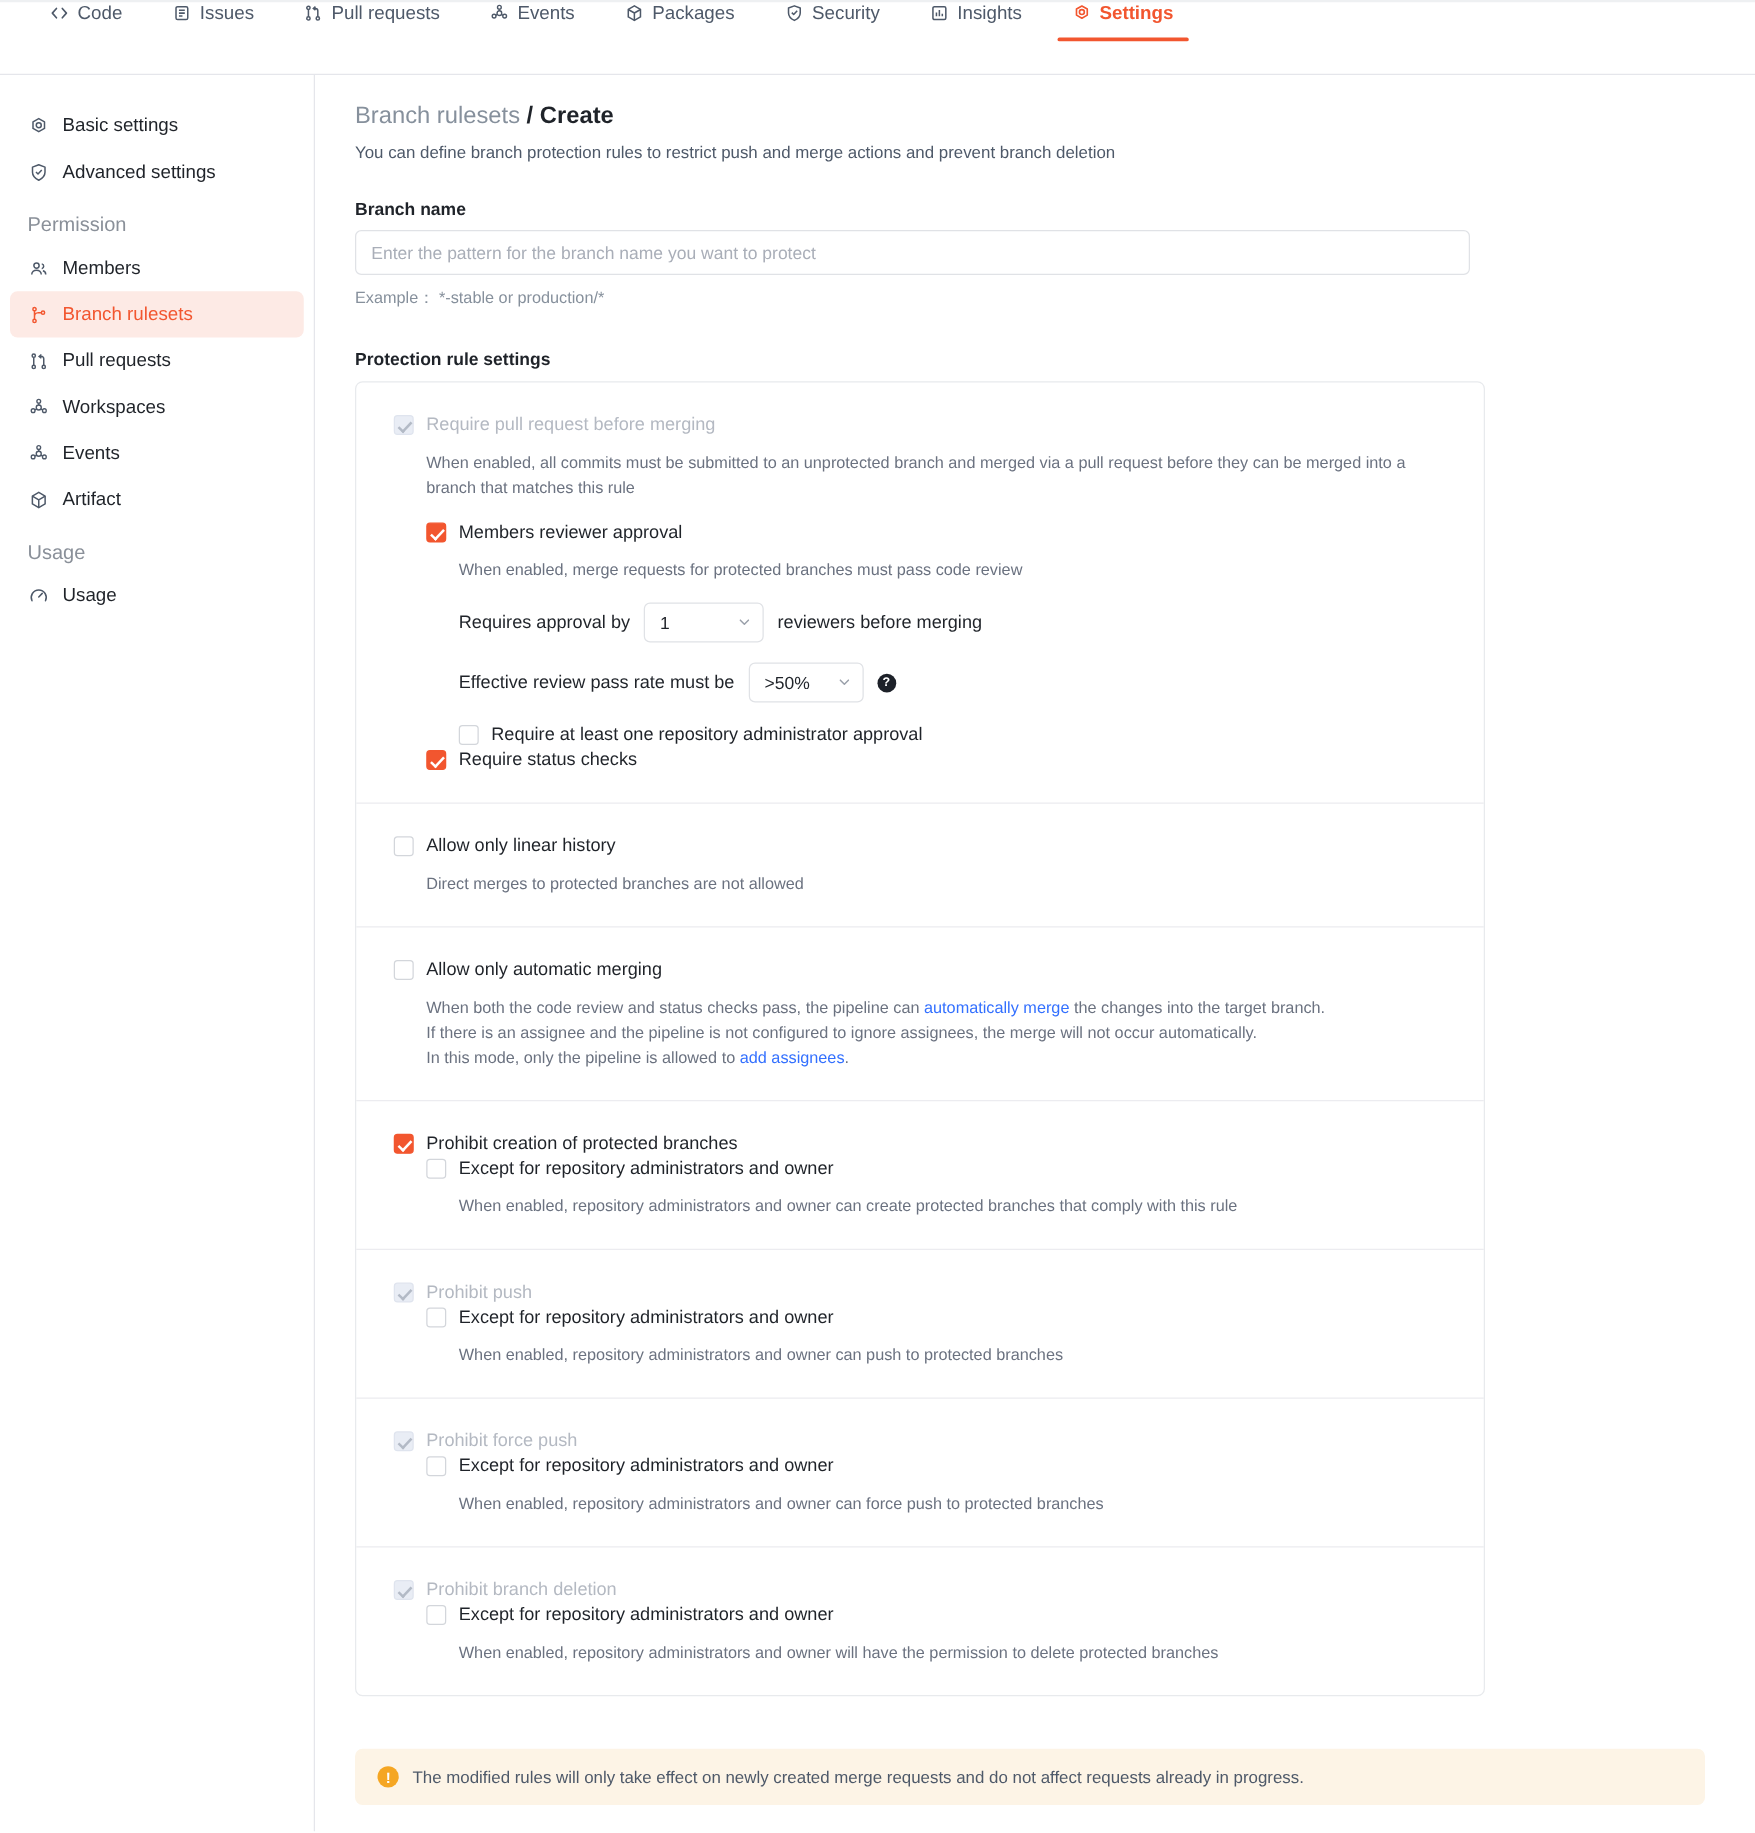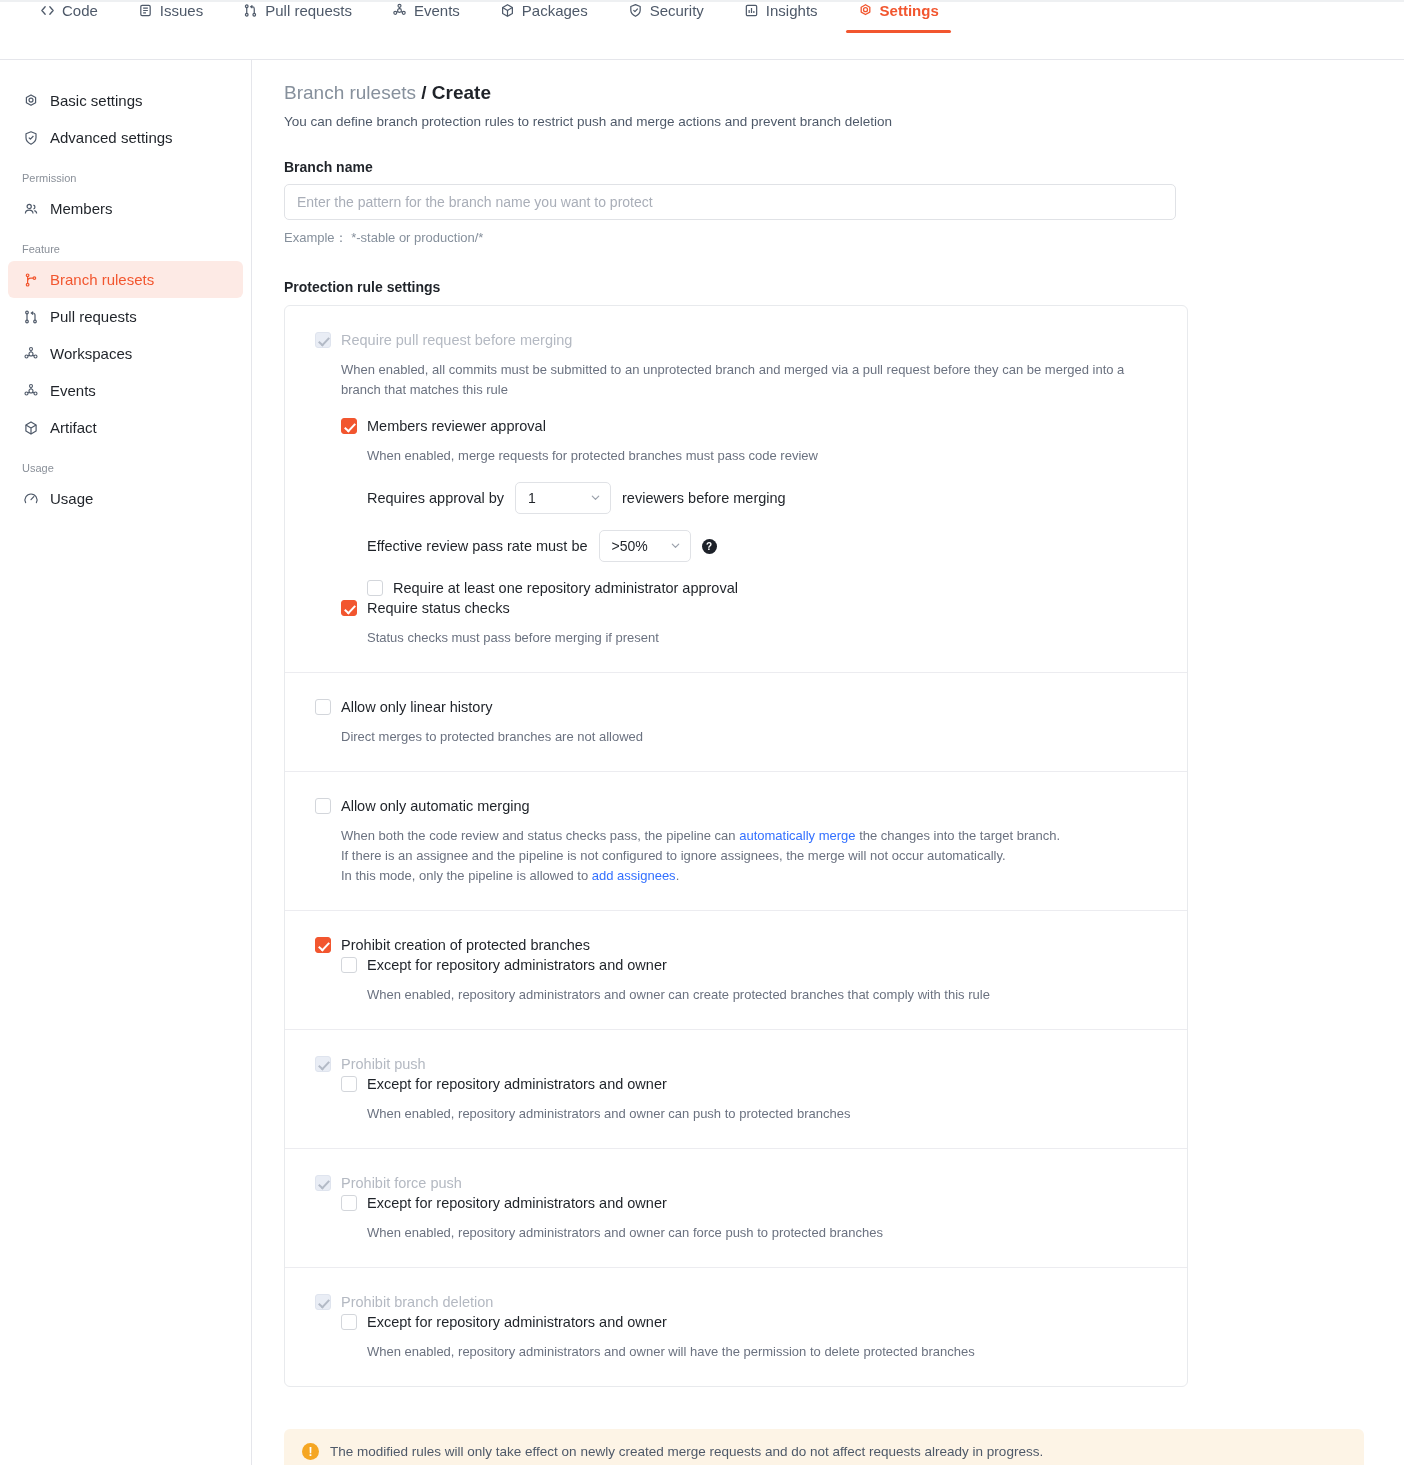--- a/index.html
+++ b/index.html
@@ -53,21 +53,21 @@
     margin:0 8px;
     padding:10px 14px;
     border-radius:6px;
     font-size:15px;
     color:#1f2329;
     cursor:pointer;
     white-space:nowrap;
   }
   .side-item.active { background:#fdeae5; color:#f2562f; }
   .side-group {
-    font-size:11px; color:#8a9099;
+    font-size:16px; color:#8a9099;
     padding:16px 22px 6px 22px;
   }
   .side-icon { width:17px; height:17px; display:inline-flex; align-items:center; justify-content:center; flex:0 0 17px; }
 
   
   #main { flex:1 1 auto; padding:22px 40px 0 32px; overflow:hidden; }
   #breadcrumb { font-size:19px; color:#86909c; margin-bottom:10px; }
   #breadcrumb .crumb-current { color:#1f2329; font-weight:bold; }
   #breadcrumb .crumb-sep { color:#1f2329; font-weight:bold; }
   #page-desc { font-size:13.5px; color:#4e5969; margin-bottom:30px; }
@@ -280,21 +280,20 @@
       <span class="side-icon">
         <svg width="16" height="16" viewBox="0 0 16 16" fill="none" stroke="#4e5969" stroke-width="1.2" stroke-linejoin="round">
             <circle cx="6.2" cy="5.4" r="2.1"></circle>
             <path d="M2.4 12.6c0-2 1.7-3.4 3.8-3.4s3.8 1.4 3.8 3.4"></path>
             <path d="M10.4 4.1a2 2 0 0 1 0 3.9M11.3 9.6c1.4.35 2.3 1.5 2.3 3"></path>
           </svg>
       </span>
       <span>Members</span>
     </div>
 
-    <div class="side-group">Feature</div>
 
     <div class="side-item active">
       <span class="side-icon">
         <svg width="16" height="16" viewBox="0 0 16 16" fill="none" stroke="#f2562f" stroke-width="1.2">
             <circle cx="4.6" cy="3.3" r="1.3"></circle>
             <circle cx="4.6" cy="12.7" r="1.3"></circle>
             <circle cx="11.4" cy="6.1" r="1.3"></circle>
             <path d="M4.6 4.7v6.6M4.6 9.2c0-1.8 1.4-3 3.2-3.1h2.3"></path>
           </svg>
       </span>
@@ -423,21 +422,20 @@
 
           <div class="cbrow lvl2 gap-md">
             <span class="cb"></span>
             <span class="cb-label">Require at least one repository administrator approval</span>
           </div>
 
           <div class="cbrow lvl1 gap-lg">
             <span class="cb checked"></span>
             <span class="cb-label">Require status checks</span>
           </div>
-          <div class="helptext lvl2 gap-sm">Status checks must pass before merging if present</div>
         </div>
       </div>
 
       <div class="rule-block">
         <div class="rule-inner">
           <div class="cbrow">
             <span class="cb"></span>
             <span class="cb-label">Allow only linear history</span>
           </div>
           <div class="helptext lvl1 gap-sm">Direct merges to protected branches are not allowed</div>

